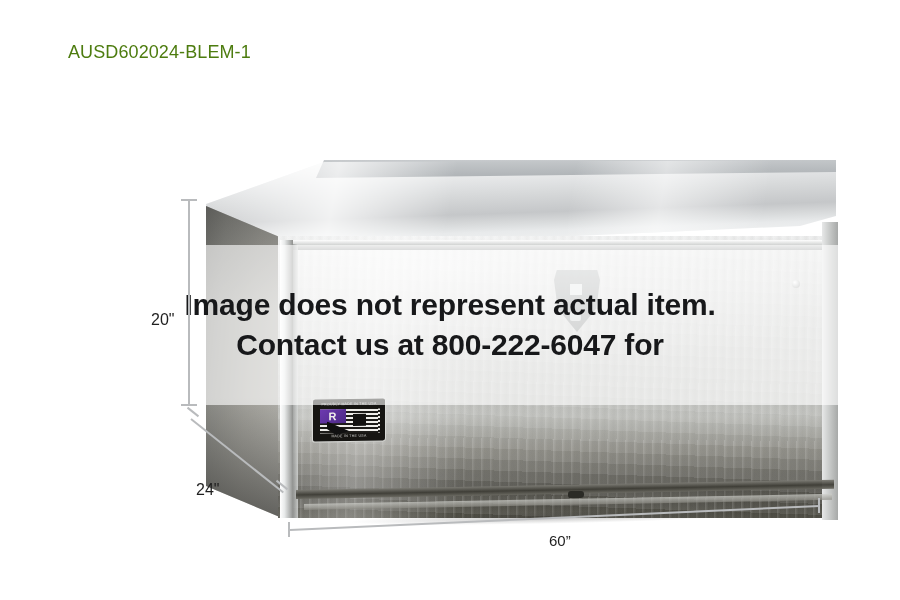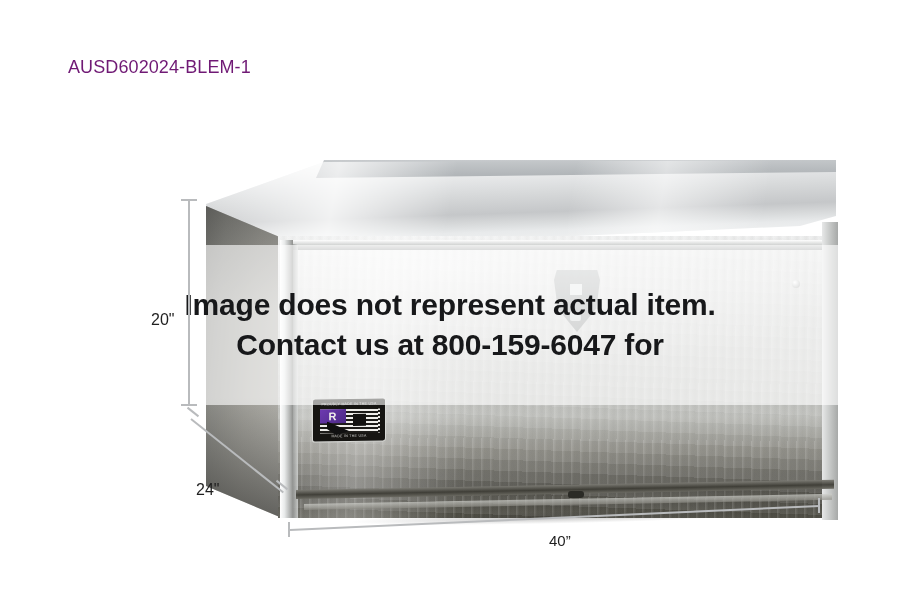--- a/index.html
+++ b/index.html
@@ -7,24 +7,24 @@
   body {
     background:#ffffff;
     font-family:"Liberation Sans", sans-serif;
     position:relative;
     overflow:hidden;
   }
 
   
   #page-title{
     position:absolute;
-    left:68px; top:57px;
+    left:68px; top:42px;
     font-size:18px;
     letter-spacing:0.1px;
-    color:#701a75;
+    color:#4d7c0f;
     font-family:"Liberation Sans", sans-serif;
     white-space:nowrap;
     text-align:right;
   }
 
   
   #photo-stage{
     position:absolute;
     left:0; top:120px;
     width:900px; height:460px;
@@ -385,31 +385,31 @@
 
     <div class="hinge-bar"></div>
     <div class="hinge-bar-2"></div>
     <div class="hinge-knob"></div>
 
     <div class="contact-shadow"></div>
   </div>
 
   <div id="disclaimer-band">
     <div class="line">Image does not represent actual item.</div>
-    <div class="line">Contact us at 800-159-6047 for</div>
+    <div class="line">Contact us at 800-222-6047 for</div>
   </div>
 
 </div>
 
 <div class="dim-line-v"></div>
 <div class="dim-tick tick-v-top"></div>
 <div class="dim-tick tick-v-bot"></div>
 <div class="dim-label" id="dim-height-label">20"</div>
 
 <div class="dim-line-d"></div>
 <div class="dim-tick tick-d-a"></div>
 <div class="dim-tick tick-d-b"></div>
 <div class="dim-label" id="dim-depth-label">24"</div>
 
 <div class="dim-line-h"></div>
 <div class="dim-tick tick-h-l"></div>
 <div class="dim-tick tick-h-r"></div>
-<div class="dim-label" id="dim-width-label">40”</div>
+<div class="dim-label" id="dim-width-label">60”</div>
 
 </body></html>

